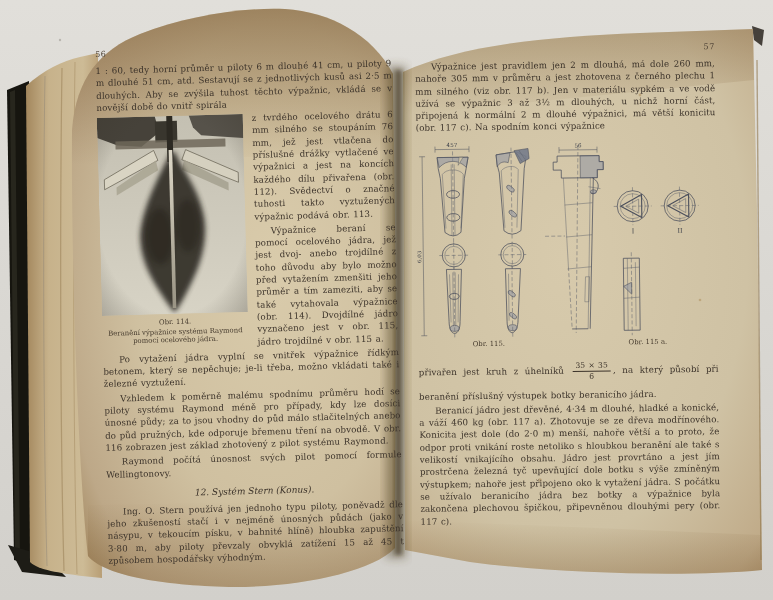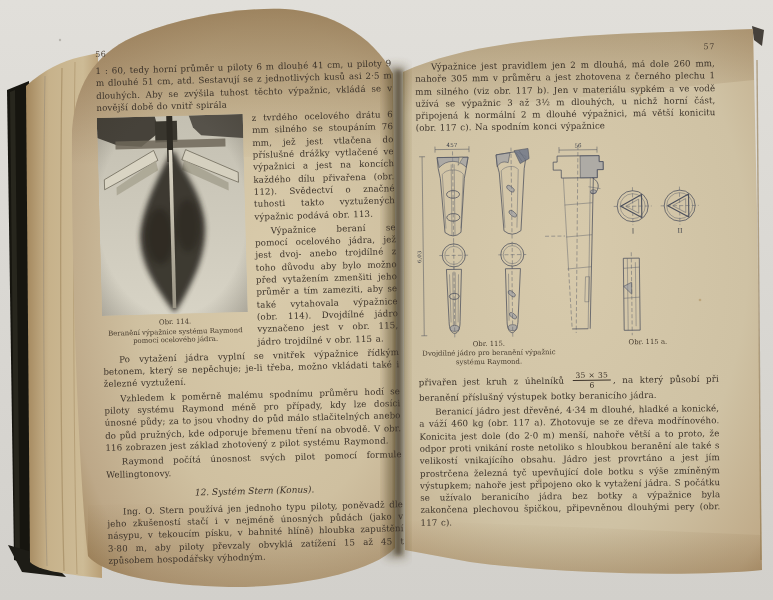--- a/index.html
+++ b/index.html
@@ -29,21 +29,21 @@
   .heading{font-size:9px;font-style:italic;text-align:center;margin:9px 0 6px 0;color:#3c332a;}
 
   .diagram-wrap{margin:4px 0 2px 0;}
   .diagram-svg{display:block;width:300px;height:200px;}
 
   .captions{display:flex;justify-content:space-between;margin:1px 0 6px 0;}
   .cap{width:47%;font-size:6.9px;line-height:8.6px;text-align:center;color:#453a2d;}
   .cap .cap-title{display:block;margin-bottom:1px;}
 
   .frac{display:inline-block;vertical-align:middle;text-align:center;
-        font-size:7.6px;line-height:1;margin:0 2px;}
+        font-size:7.6px;line-height:1;margin:8px 2px;}
   .frac .num{display:block;border-bottom:.7px solid #3c332a;padding:0 3px 1px 3px;}
   .frac .den{display:block;padding-top:1px;}
 
   
   .ln{fill:none;stroke:#4b4f5b;stroke-width:.75;stroke-linejoin:round;}
   .lnt{fill:none;stroke:#5a5e6a;stroke-width:.45;}
   .dash{fill:none;stroke:#5a5e6a;stroke-width:.5;stroke-dasharray:4 2.2;}
   .dim{fill:none;stroke:#4b4f5b;stroke-width:.5;}
   .shade{fill:#8e93a2;fill-opacity:.55;stroke:#4b4f5b;stroke-width:.55;}
   .shaded{fill:#767b89;fill-opacity:.9;stroke:#4b4f5b;stroke-width:.55;}
@@ -304,21 +304,20 @@
           <path class="lnt" d="M210,122 L210,194 M218,126 L218,190 M206,132 L222,131 M206,162 L222,161"></path>
           <polygon class="shade" points="206,150 214,146 214,158"></polygon>
           <path class="dash" d="M214,116 L214,199"></path>
         </g>
       </svg>
     </div>
 
     <div class="captions">
       <div class="cap">
         <span class="cap-title">Obr. 115.</span>
-        <span>Dvojdílné jádro pro beranění výpažnic systému Raymond.</span>
       </div>
       <div class="cap">
         <span class="cap-title">Obr. 115 a.</span>
       </div>
     </div>
 
     <p class="para"><span>přivařen jest kruh z úhelníků</span>
       <span class="frac"><span class="num">35 × 35</span><span class="den">6</span></span><span>, na který působí při beranění</span>
       <span>příslušný výstupek botky beranicího jádra.</span></p>
 

